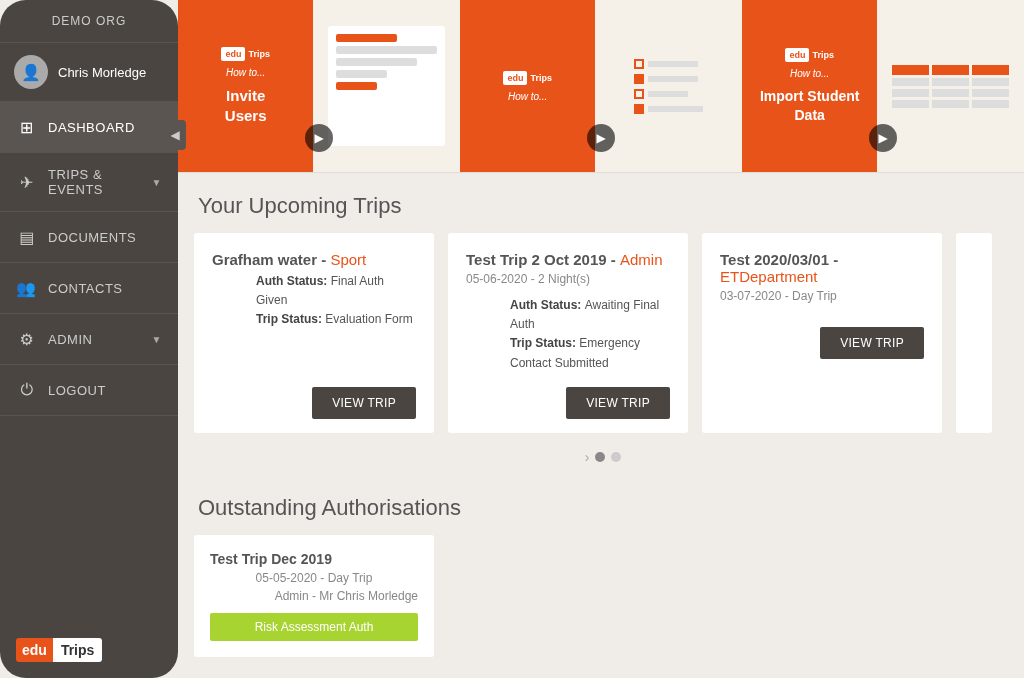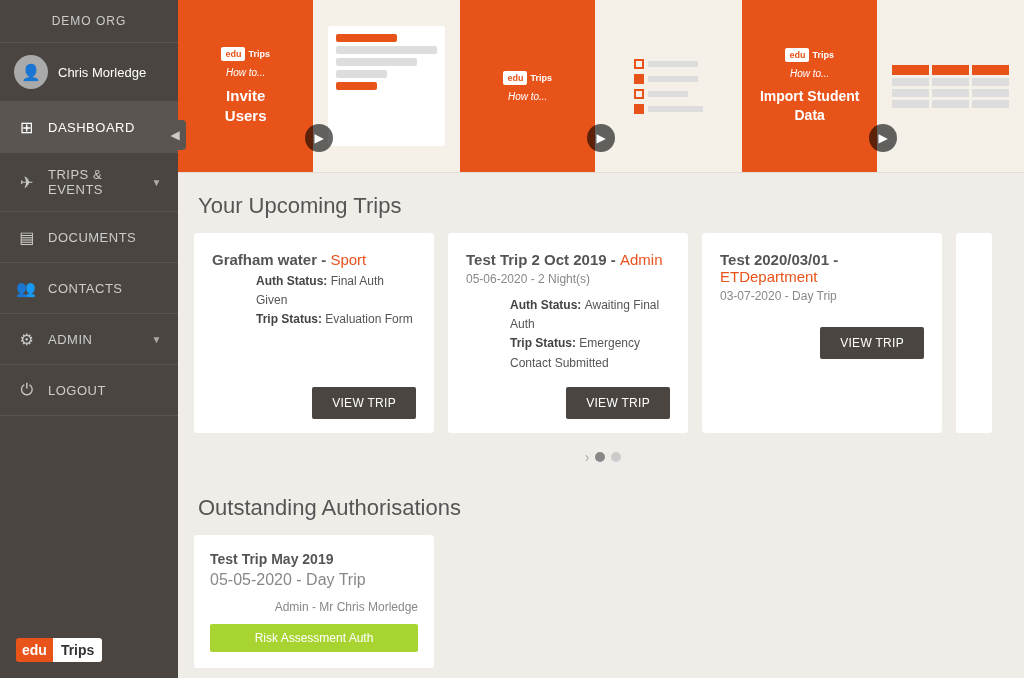--- a/index.html
+++ b/index.html
@@ -7,20 +7,21 @@
 
     
     .sidebar {
       width: 178px;
       min-width: 178px;
       background: #4a4540;
       color: #fff;
       display: flex;
       flex-direction: column;
       height: 678px;
+      border-radius: 26px;
     }
     .sidebar-org {
       text-align: center;
       padding: 14px 10px;
       font-size: 12px;
       color: #ccc;
       letter-spacing: 1px;
       border-bottom: 1px solid #5a5550;
     }
     .sidebar-user {
@@ -321,23 +322,24 @@
       padding: 16px;
       max-width: 240px;
     }
     .auth-card-title {
       font-size: 14px;
       font-weight: bold;
       color: #555;
       margin-bottom: 4px;
     }
     .auth-card-date {
-      font-size: 16px;
+      font-size: 12px;
       color: #888;
-      margin-bottom: 11px;
+      text-align: center;
+      margin-bottom: 4px;
     }
     .auth-card-admin {
       font-size: 12px;
       color: #888;
       text-align: right;
       margin-bottom: 10px;
     }
     .auth-badge {
       background: #a8d432;
       color: #fff;
@@ -562,21 +564,21 @@
   <div class="pagination-dots">
     <span class="pagination-arrow">›</span>
     <span class="dot active"></span>
     <span class="dot"></span>
   </div>
 
   <div class="section-title">Outstanding Authorisations</div>
 
   <div class="auth-section">
     <div class="auth-card">
-      <div class="auth-card-title">Test Trip May 2019</div>
+      <div class="auth-card-title">Test Trip Dec 2019</div>
       <div class="auth-card-date">
         <span>05-05-2020</span>
         <span> - </span>
         <span>Day Trip</span>
       </div>
       <div class="auth-card-admin">Admin - Mr Chris Morledge</div>
       <div class="auth-badge">Risk Assessment Auth</div>
     </div>
   </div>
 

